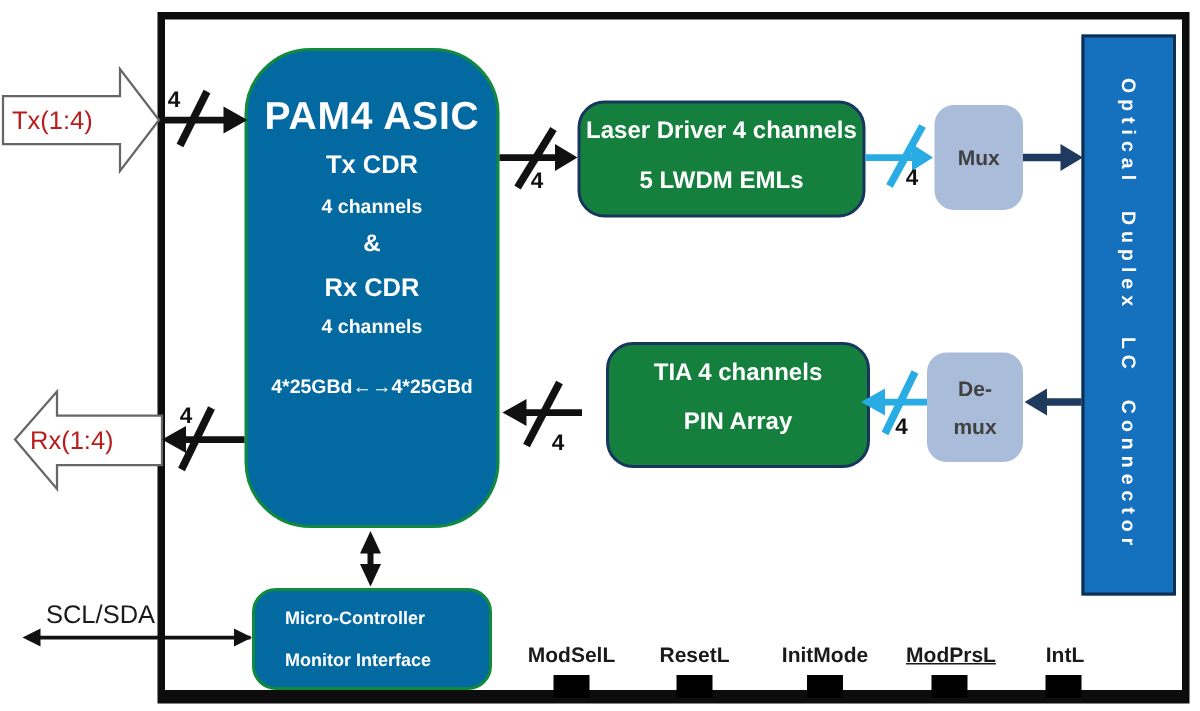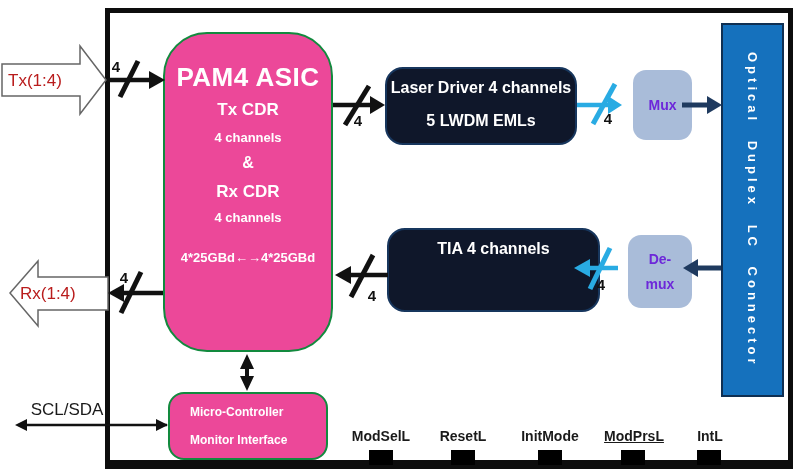--- a/index.html
+++ b/index.html
@@ -2,37 +2,37 @@
 <html><head>
 <meta charset="utf-8">
 <style>
   html,body{margin:0;padding:0;background:#fff;}
   .stage{position:relative;width:800px;height:474px;background:#fff;overflow:hidden;
          font-family:"Liberation Sans", sans-serif;}
   .abs{position:absolute;}
   .outer-border{left:105px;top:8px;width:688px;height:461px;border:5px solid #0d0d0d;
                 border-bottom-width:9px;box-sizing:border-box;background:transparent;}
   .box{box-sizing:border-box;}
-  .green{background:#ec4899;border:2px solid #128a3e;color:#fff;}
+  .green{background:#0369a1;border:2px solid #128a3e;color:#fff;}
   .pam4{left:163px;top:32px;width:170px;height:320px;border-radius:44px;}
   .pam4 .line{position:absolute;left:0;right:0;text-align:center;color:#fff;}
   .pam4-title{top:28px;font-size:26px;font-weight:bold;letter-spacing:0.5px;}
   .pam4-l0{top:66px;font-size:17px;font-weight:bold;}
   .pam4-l1{top:96px;font-size:13px;font-weight:600;}
   .pam4-l2{top:120px;font-size:16px;font-weight:bold;}
   .pam4-l3{top:148px;font-size:17px;font-weight:bold;}
   .pam4-l4{top:176px;font-size:13px;font-weight:600;}
   .pam4-rate{top:216px;font-size:13px;font-weight:bold;}
-  .bluebox{background:#0f172a;border:2.5px solid #17365d;border-radius:18px;color:#fff;}
+  .bluebox{background:#15803d;border:2.5px solid #17365d;border-radius:18px;color:#fff;}
   .laser{left:385px;top:67px;width:192px;height:78px;}
-  .tia{left:387px;top:228px;width:213px;height:84px;}
+  .tia{left:404px;top:228px;width:176px;height:84px;}
   .bluebox .line{position:absolute;left:0;right:0;text-align:center;font-size:16px;font-weight:bold;}
   .bl0{top:10px;} .bl1{top:43px;}
-  .muxbox{background:#a9bcd9;border-radius:13px;color:#6d28d9;font-weight:bold;
-          display:flex;flex-direction:column;align-items:center;justify-content:center;margin-left:10px;}
+  .muxbox{background:#a9bcd9;border-radius:13px;color:#404040;font-weight:bold;
+          display:flex;flex-direction:column;align-items:center;justify-content:center;}
   .mux{left:623px;top:70px;width:59px;height:70px;font-size:14px;}
   .demux{left:618px;top:235px;width:64px;height:73px;font-size:14px;gap:9px;}
   .bar{left:721px;top:23px;width:63px;height:374px;background:#1571bd;border:2px solid #0f2f52;
        display:flex;align-items:center;justify-content:center;}
   .bar span{writing-mode:vertical-rl;text-orientation:mixed;color:#fff;font-weight:bold;
             font-size:13px;letter-spacing:4px;word-spacing:9px;white-space:nowrap;}
   .micro{left:168px;top:392px;width:160px;height:68px;border-radius:16px;}
   .micro .line{position:absolute;left:20px;font-size:12px;font-weight:bold;color:#fff;}
   .ml0{top:11px;} .ml1{top:39px;}
   .buslabel{font-size:15px;font-weight:bold;color:#111;width:16px;text-align:center;}
@@ -59,20 +59,21 @@
     <div class="line pam4-rate">4*25GBd←→4*25GBd</div>
   </div>
 
   <div class="abs box bluebox laser">
     <div class="line bl0">Laser Driver 4 channels</div>
     <div class="line bl1">5 LWDM EMLs</div>
   </div>
 
   <div class="abs box bluebox tia">
     <div class="line bl0">TIA 4 channels</div>
+    <div class="line bl1">PIN Array</div>
   </div>
 
   <div class="abs box muxbox mux">
     <span>Mux</span>
   </div>
 
   <div class="abs box muxbox demux">
     <span>De-</span>
     <span>mux</span>
   </div>

